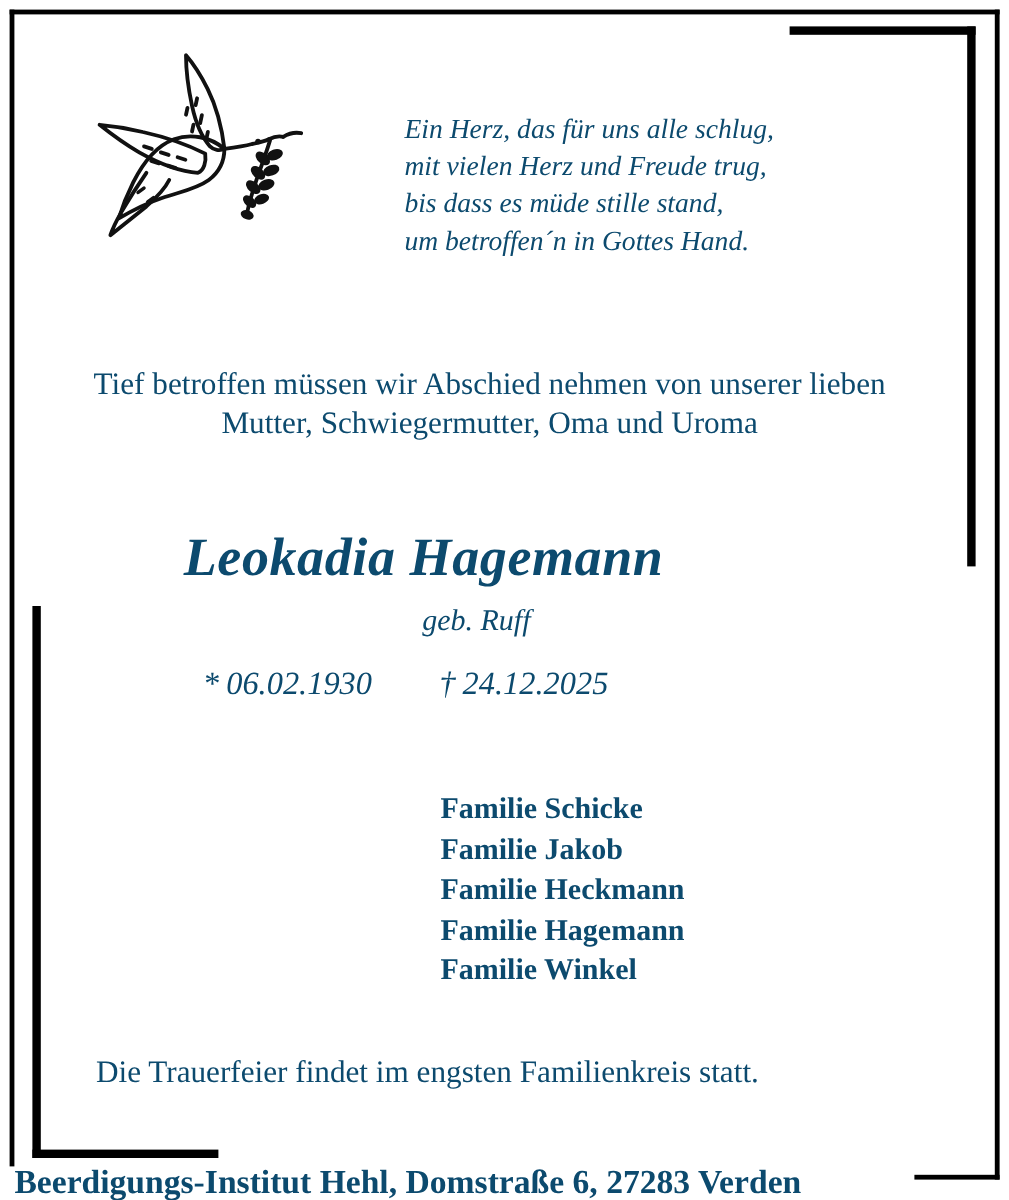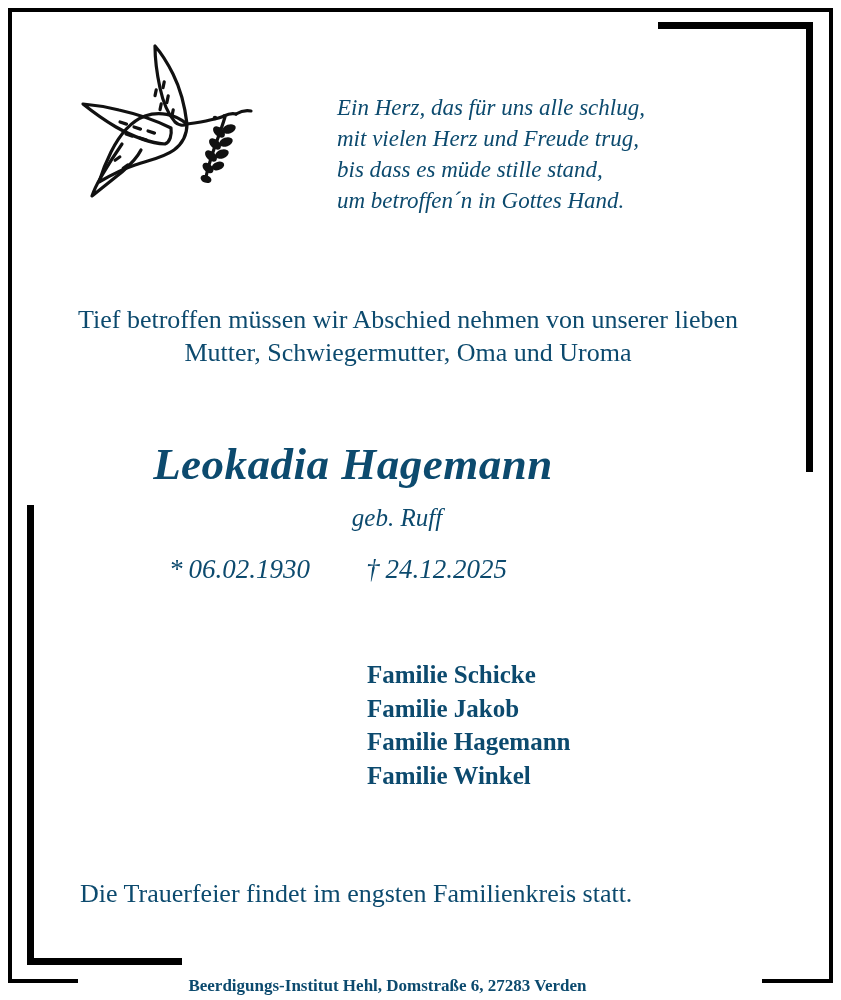--- a/index.html
+++ b/index.html
@@ -188,23 +188,22 @@
     line-height: 33px;
     text-align: left;
   }
 
   
   .footer {
     position: absolute;
     left: 0;
     top: 972px;
     width: 775px;
-    text-align: center;
     font-weight: bold;
-    font-size: 17px;
+    font-size: 28px;
     line-height: 28px;
     white-space: nowrap;
   }
   .footer-text {
     display: inline-block;
     background: #ffffff;
     padding: 0 12px;
   }
 </style>
 </head>
@@ -290,20 +289,21 @@
   <div class="deceased-name">Leokadia Hagemann</div>
   <div class="maiden-name">geb. Ruff</div>
 
   <div class="dates">
     <span class="date-birth"><span class="date-symbol">*</span><span>06.02.1930</span></span><span class="date-death"><span class="date-symbol">†</span><span>24.12.2025</span></span>
   </div>
 
   <div class="families">
     <span class="family-line">Familie Schicke</span>
     <span class="family-line">Familie Jakob</span>
+    <span class="family-line">Familie Heckmann</span>
     <span class="family-line">Familie Hagemann</span>
     <span class="family-line">Familie Winkel</span>
   </div>
 
   <div class="service-note">Die Trauerfeier findet im engsten Familienkreis statt.</div>
 
   <div class="footer">
     <span class="footer-text">Beerdigungs-Institut Hehl, Domstraße 6, 27283 Verden</span>
   </div>
 

